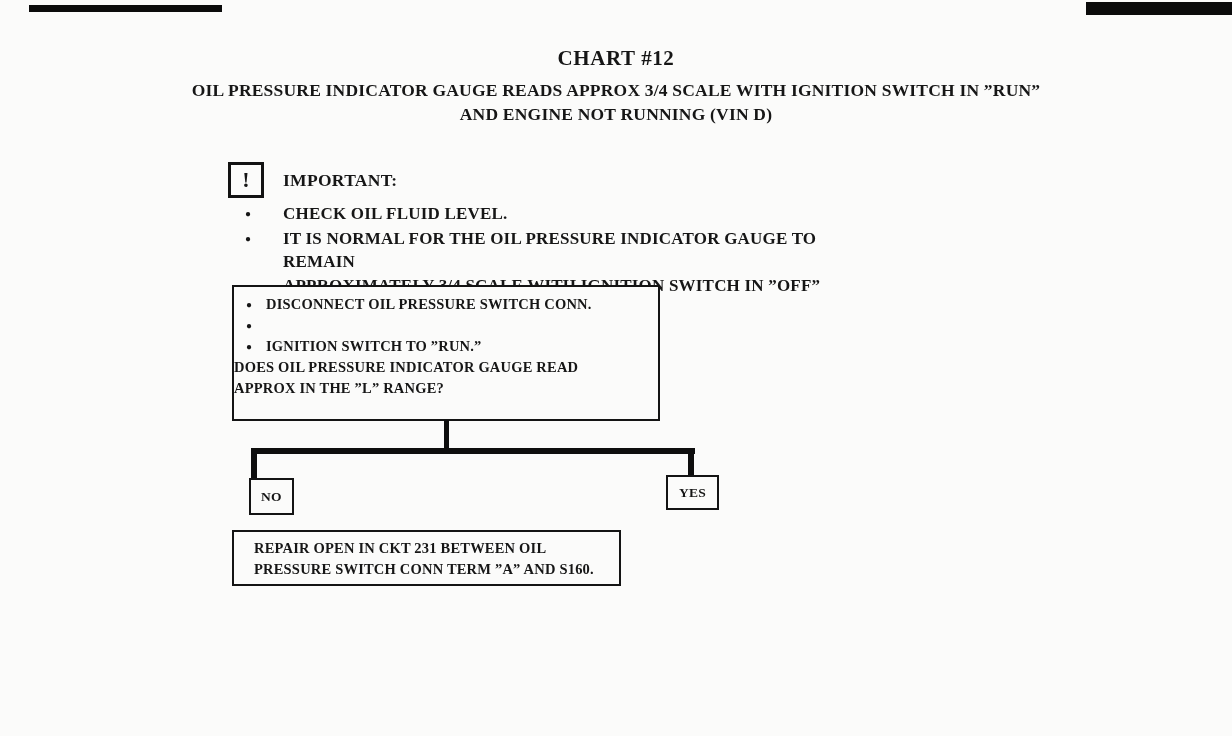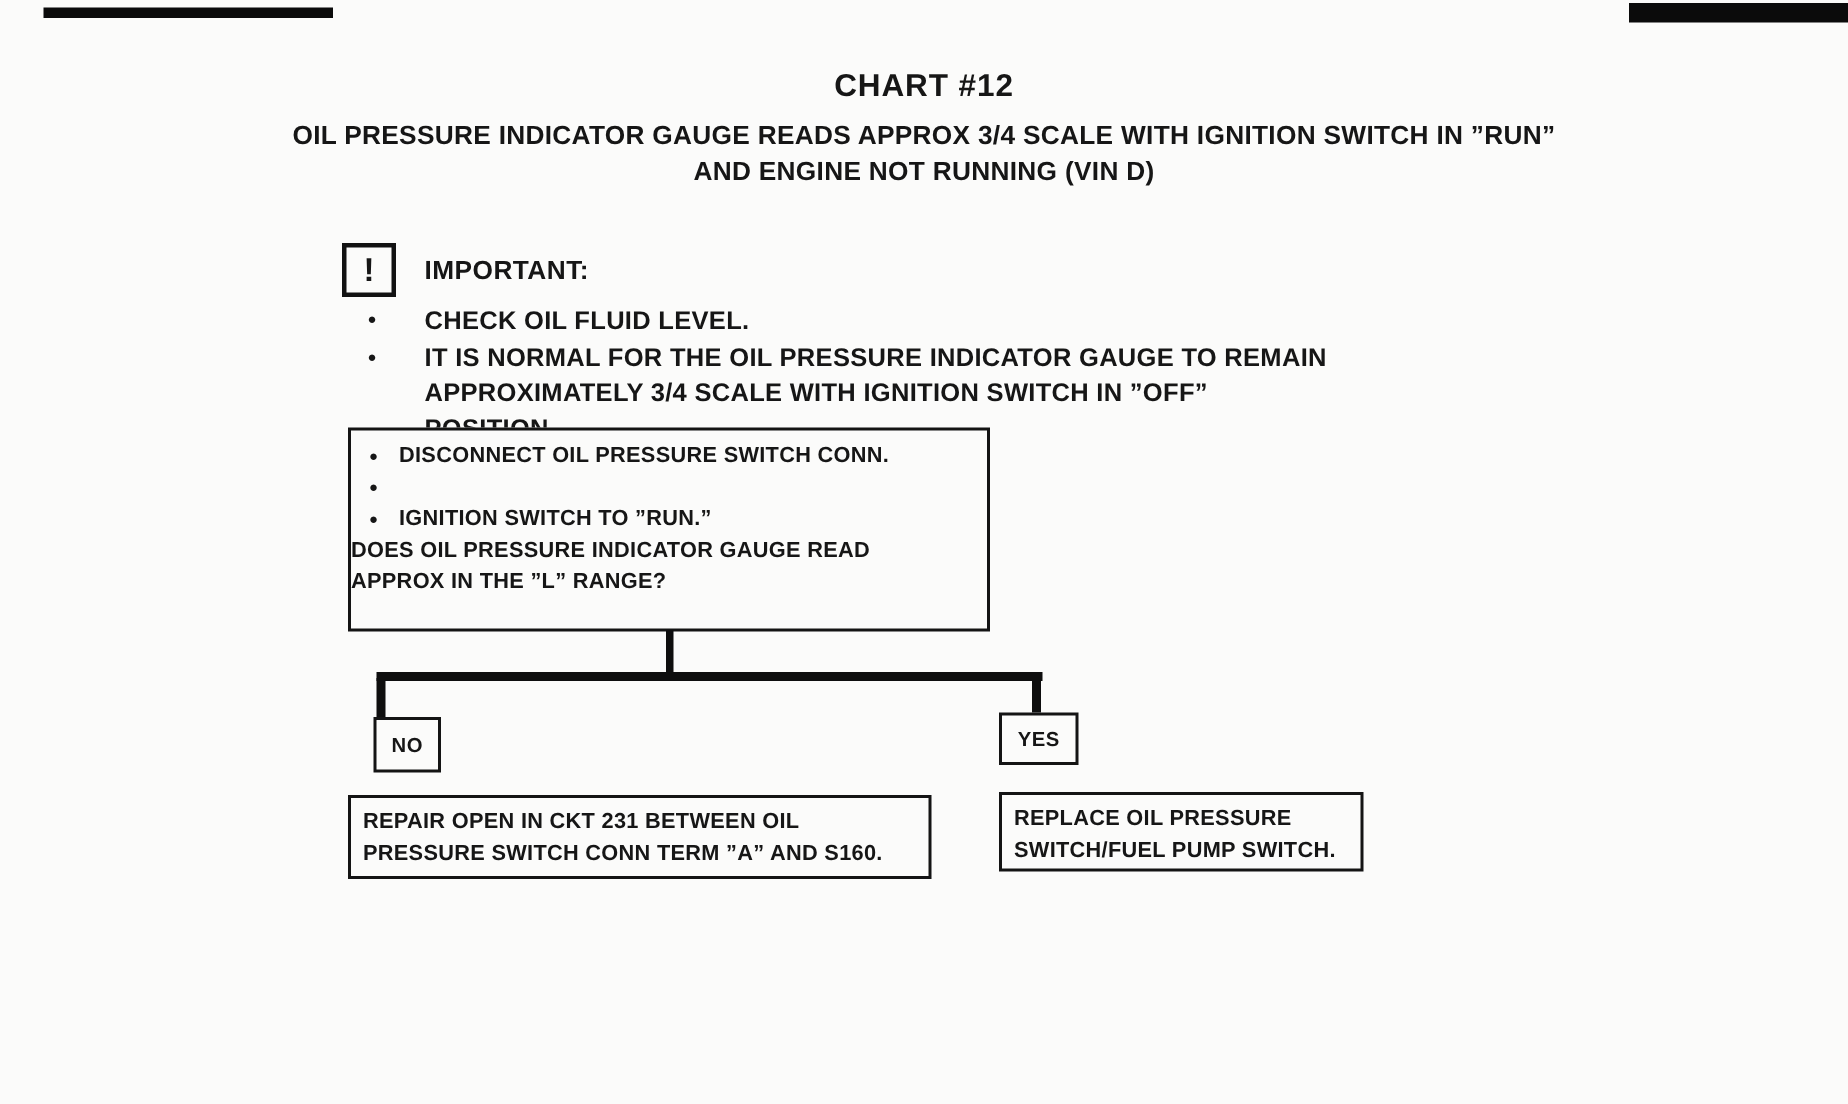--- a/index.html
+++ b/index.html
@@ -2,21 +2,21 @@
 <html><head>
 <meta charset="utf-8">
 <style>
   * { margin: 0; padding: 0; box-sizing: border-box; }
   html, body { background: #ffffff; }
   .page {
     position: relative;
     width: 1232px;
     height: 736px;
     background: #fbfbfa;
-    font-family: Liberation Sans, sans-serif;
+    font-family: Liberation Serif, serif;
     font-weight: 700;
     color: #161616;
     overflow: hidden;
   }
 
   
   .artifact { position: absolute; background: #0b0b0b; }
   .artifact.tl { left: 29px; top: 5px; width: 193px; height: 7px; }
   .artifact.tr { left: 1086px; top: 2px; width: 146px; height: 13px; }
 
@@ -90,21 +90,21 @@
   .tagbox.no  { left: 233px; top: 478px; width: 45px; height: 37px; margin-left: 16px; }
   .tagbox.yes { left: 666px; top: 475px; width: 53px; height: 35px; }
 
   
   .result {
     position: absolute;
     border: 2.5px solid #141414;
     background: #fbfbfa;
     font-size: 14.5px; line-height: 21px;
     letter-spacing: 0.2px;
-    padding: 6px 8px;
+    padding: 6px 20px;
     white-space: pre-line;
   }
   .result.left  { left: 232px; top: 530px; width: 389px; height: 56px; }
   .result.right { left: 666px; top: 528px; width: 243px; height: 53px; }
 </style>
 </head>
 <body>
 
 <div class="page">
 
@@ -155,16 +155,14 @@
 
   <div class="tagbox no">
     <span>NO</span>
   </div>
   <div class="tagbox yes">
     <span>YES</span>
   </div>
 
   <div class="result left">REPAIR OPEN IN CKT 231 BETWEEN OIL
 PRESSURE SWITCH CONN TERM ”A” AND S160.</div>
-  <div class="result right">REPLACE OIL PRESSURE
-SWITCH/FUEL PUMP SWITCH.</div>
 
 </div>
 
 </body></html>

